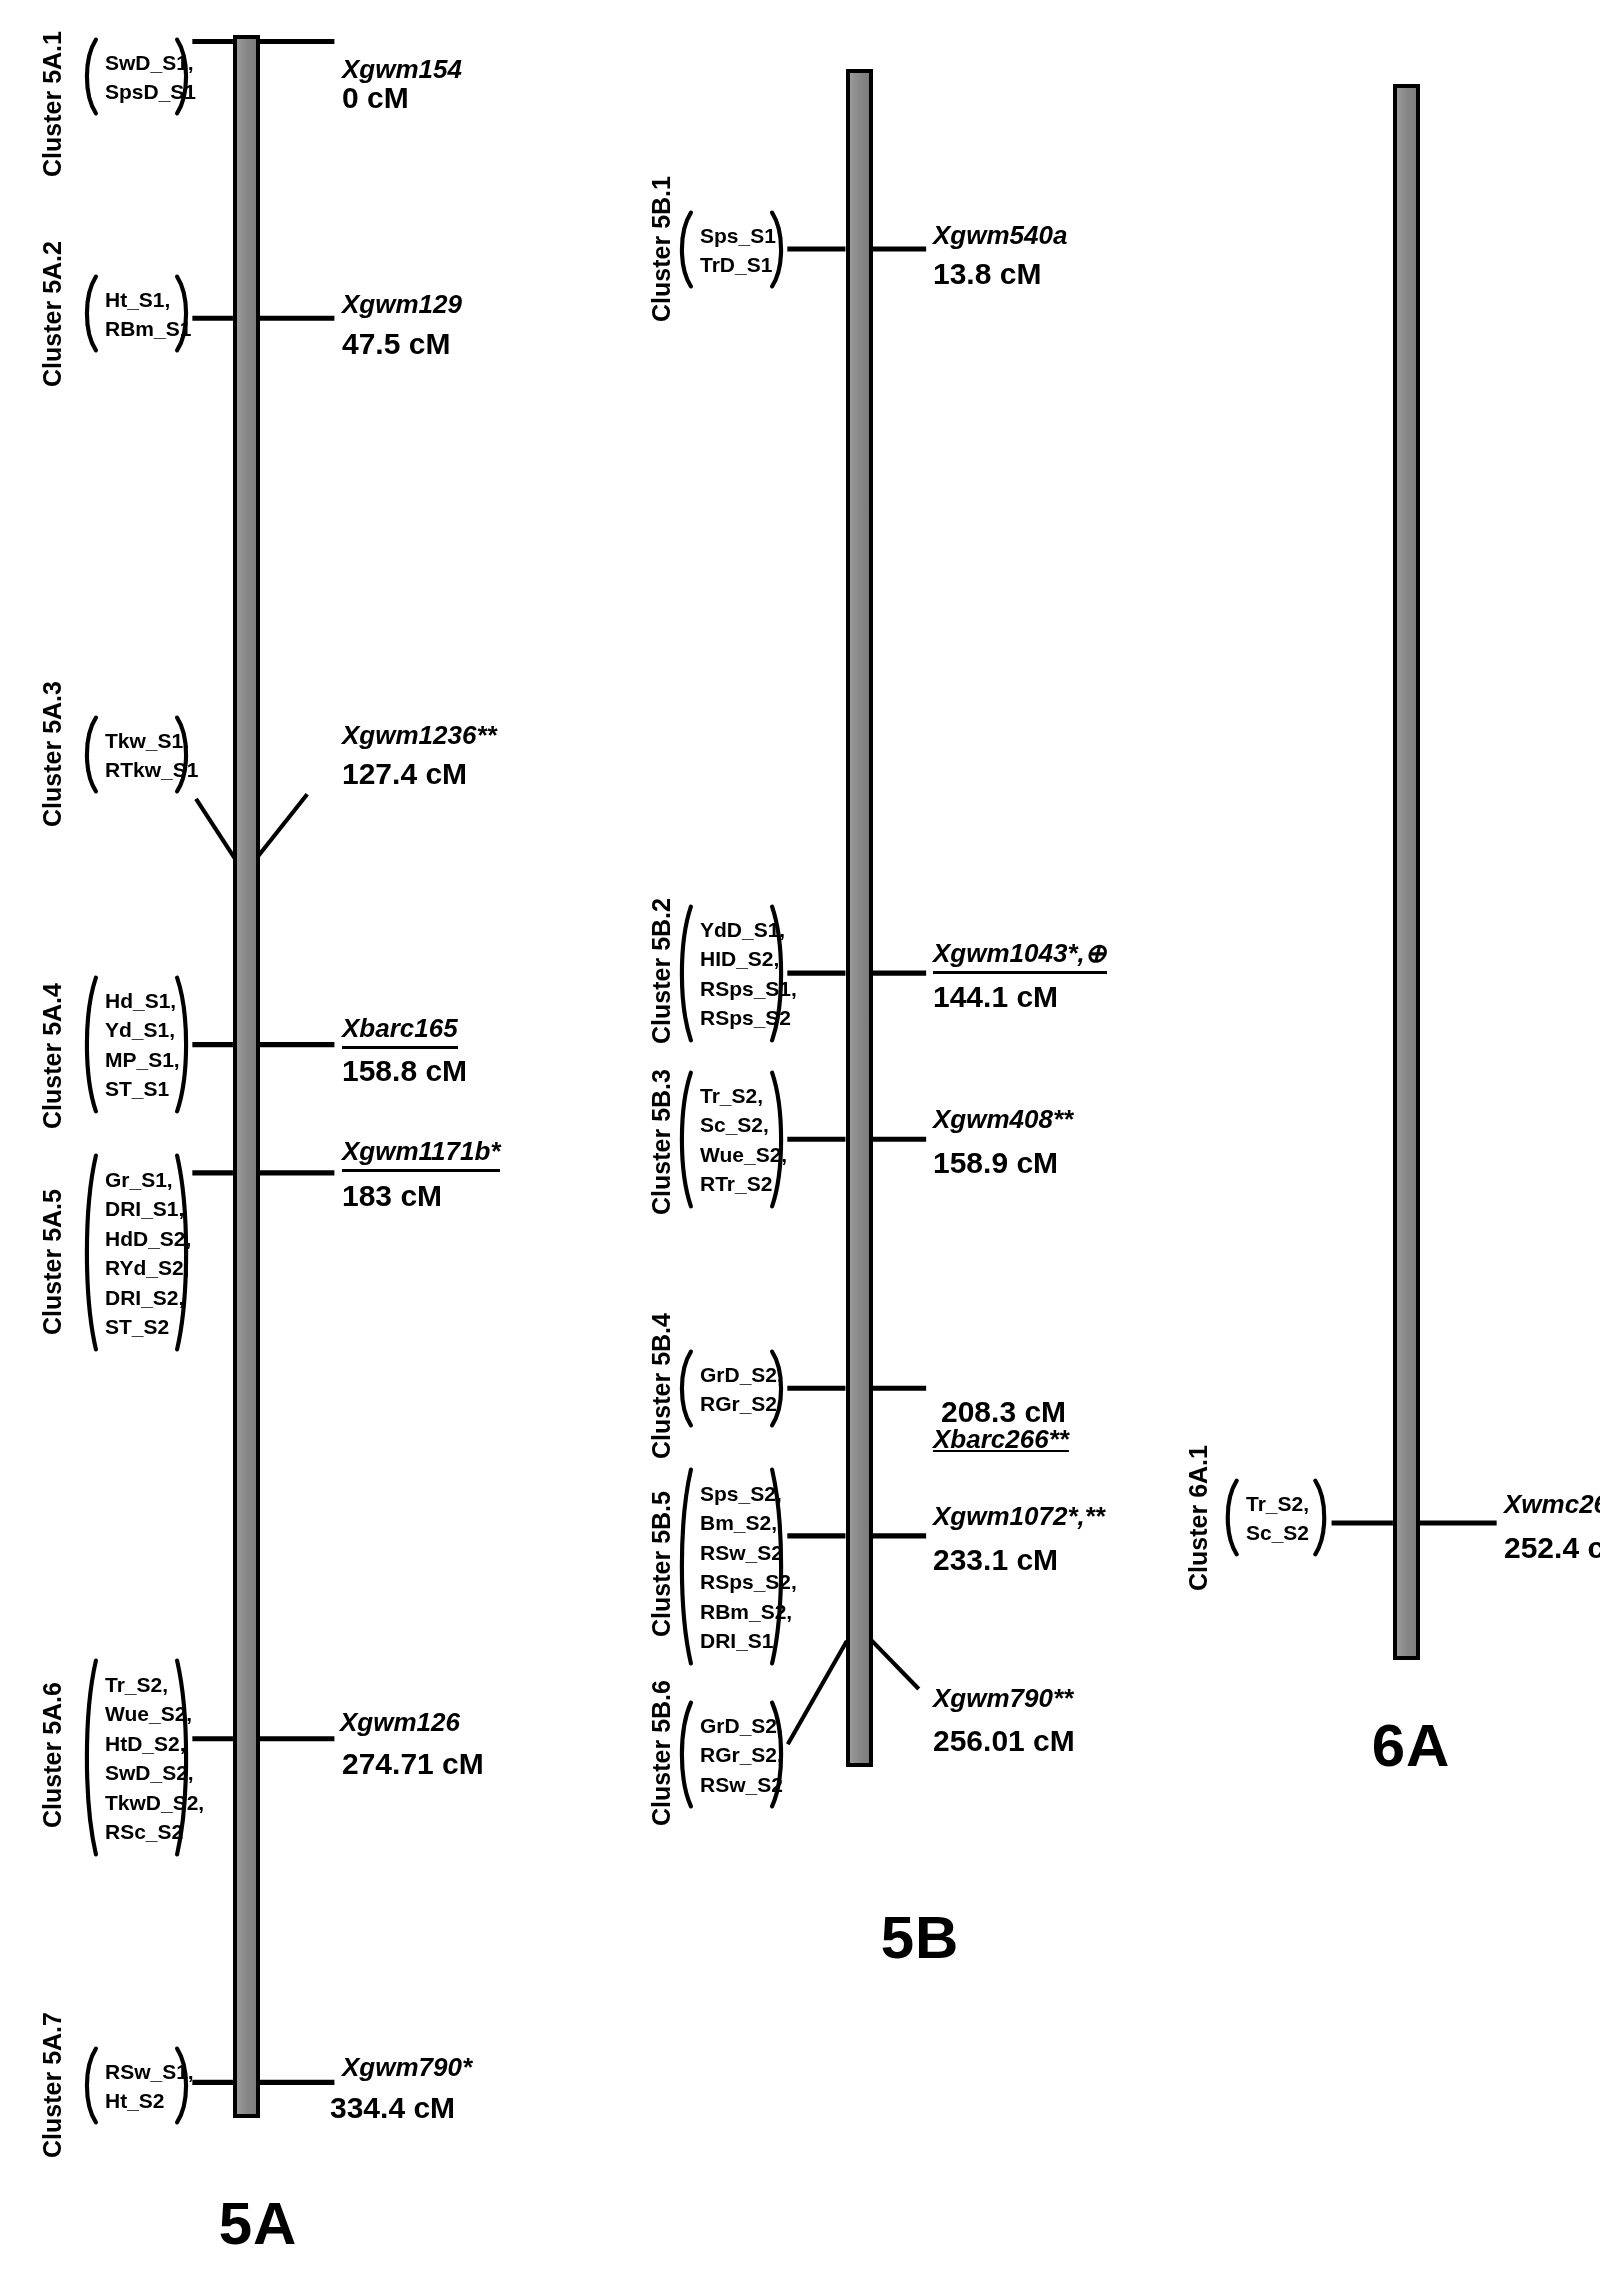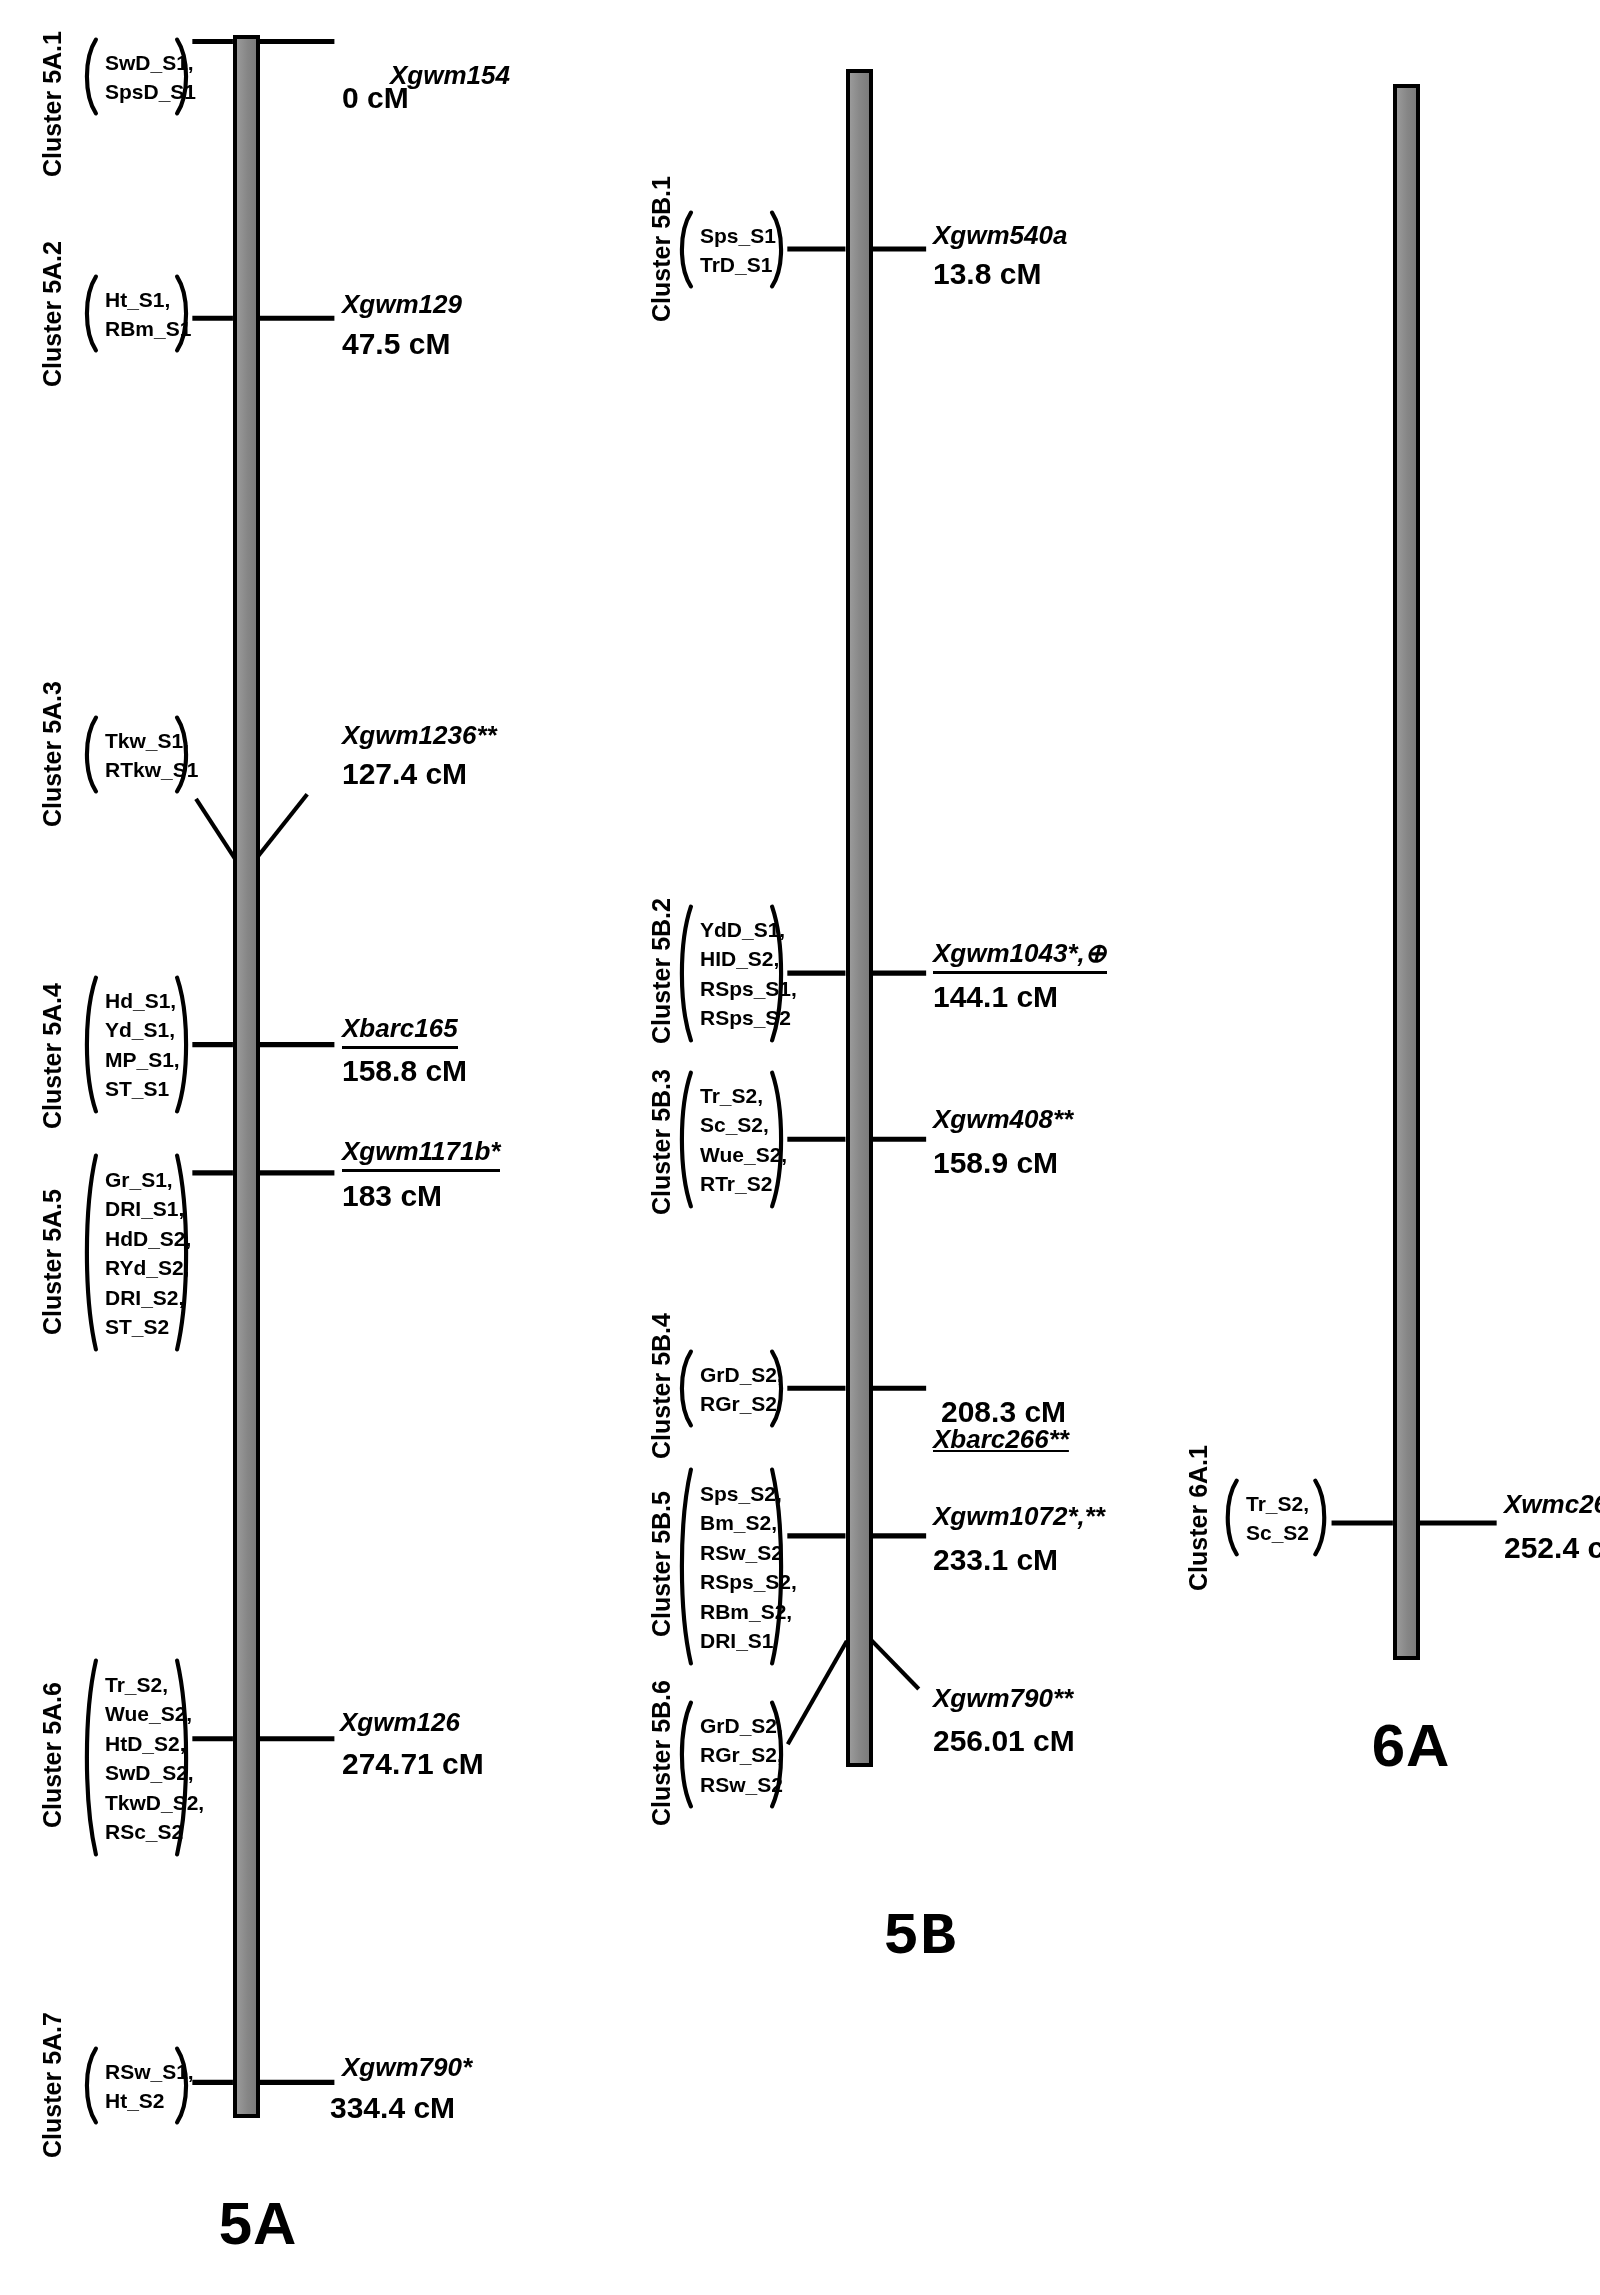--- a/index.html
+++ b/index.html
@@ -61,21 +61,21 @@
       <div class="bracket" style="left: 81px; top: 35px; width: 111px; height: 83px;">
         <svg width="111" height="83" viewBox="0 0 240 180">
           <path d="M 32 10 C 6 50.400000000000006, 6 129.6, 32 170" fill="none" stroke="#000000" stroke-width="9" stroke-linecap="round"></path>
           <path d="M 208 10 C 234 50.400000000000006, 234 129.6, 208 170" fill="none" stroke="#000000" stroke-width="9" stroke-linecap="round"></path>
         </svg>
         <div class="traits">
           <div>SwD_S1,</div>
           <div>SpsD_S1</div>
         </div>
       </div>
-      <div class="mname" style="left: 342px; top: 60px; margin-left: 48px;">Xgwm154</div>
+      <div class="mname" style="left: 342px; top: 54px;">Xgwm154</div>
       <div class="mval" style="left: 342px; top: 81px;">0 cM</div>
       <div class="rot" style="left: 52px; top: 314px;">Cluster 5A.2</div>
       <div class="bracket" style="left: 81px; top: 272px; width: 111px; height: 83px;">
         <svg width="111" height="83" viewBox="0 0 240 180">
           <path d="M 32 10 C 6 50.400000000000006, 6 129.6, 32 170" fill="none" stroke="#000000" stroke-width="9" stroke-linecap="round"></path>
           <path d="M 208 10 C 234 50.400000000000006, 234 129.6, 208 170" fill="none" stroke="#000000" stroke-width="9" stroke-linecap="round"></path>
         </svg>
         <div class="traits">
           <div>Ht_S1,</div>
           <div>RBm_S1</div>
@@ -152,21 +152,21 @@
           <path d="M 208 10 C 234 50.400000000000006, 234 129.6, 208 170" fill="none" stroke="#000000" stroke-width="9" stroke-linecap="round"></path>
         </svg>
         <div class="traits">
           <div>RSw_S1,</div>
           <div>Ht_S2</div>
         </div>
       </div>
       <div class="mname" style="left: 342px; top: 2052px;">Xgwm790*</div>
       <div class="mval" style="left: 330px; top: 2091px;">334.4 cM</div>
       <div class="bar" style="left: 846px; top: 69px; width: 27px; height: 1698px;"></div>
-      <div class="chrom-name" style="left: 920px; top: 1903px; font-family: Liberation Mono, monospace;">5B</div>
+      <div class="chrom-name" style="left: 920px; top: 1903px;">5B</div>
       <div class="rot" style="left: 661px; top: 249px;">Cluster 5B.1</div>
       <div class="bracket" style="left: 676px; top: 208px; width: 111px; height: 83px;">
         <svg width="111" height="83" viewBox="0 0 240 180">
           <path d="M 32 10 C 6 50.400000000000006, 6 129.6, 32 170" fill="none" stroke="#000000" stroke-width="9" stroke-linecap="round"></path>
           <path d="M 208 10 C 234 50.400000000000006, 234 129.6, 208 170" fill="none" stroke="#000000" stroke-width="9" stroke-linecap="round"></path>
         </svg>
         <div class="traits">
           <div>Sps_S1</div>
           <div>TrD_S1</div>
         </div>

